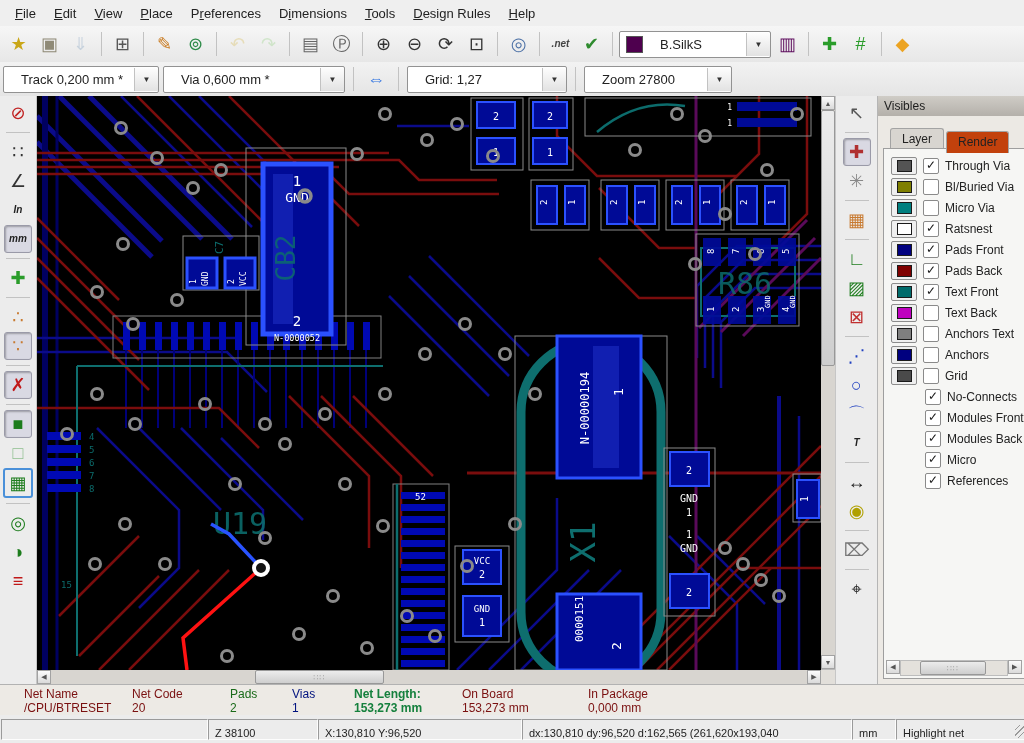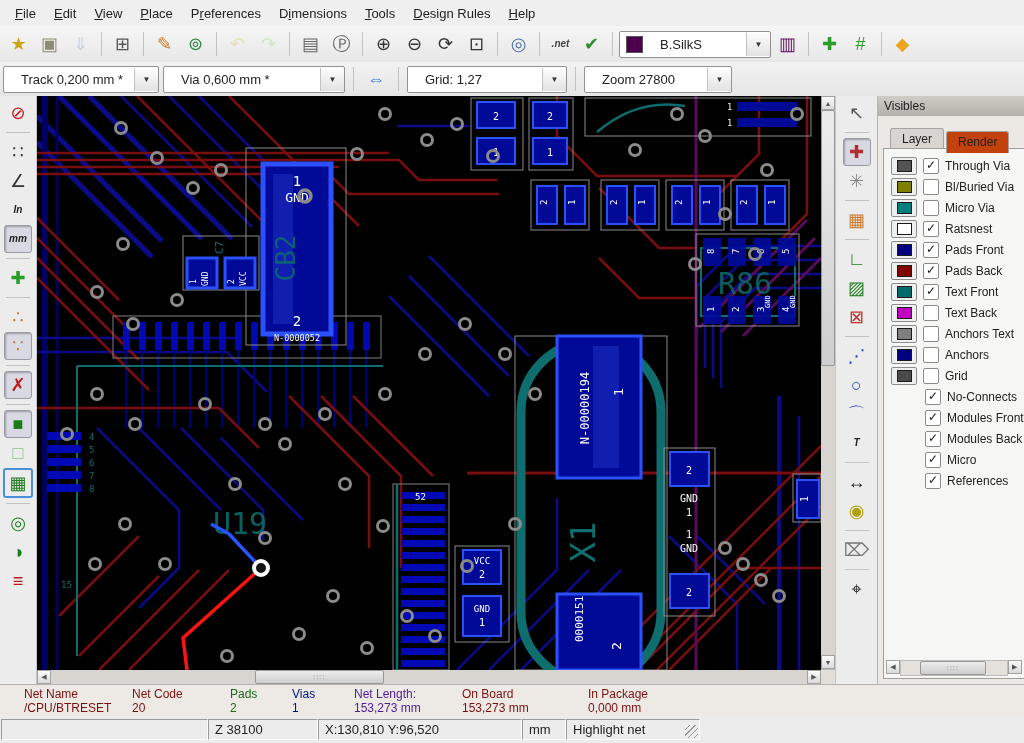--- a/index.html
+++ b/index.html
@@ -80,21 +80,21 @@
   #panel-hscroll{height:16px;margin:2px;display:flex;flex:none;}
   #panel-hscroll .track{flex:1;position:relative;background:#e4e1dc;border:1px solid #bdbdbd;}
   #panel-hscroll .sb-thumb{position:absolute;top:0;bottom:0;left:18%;width:62%;}
   
   #status1{position:absolute;top:684px;left:0;right:0;height:31px;background:#edeae5;
            border-top:1px solid #b2b2b2;display:flex;padding-left:24px;}
   .scol{display:flex;flex-direction:column;justify-content:center;font-size:12px;line-height:14px;}
   #status2{position:absolute;top:715px;left:0;right:0;height:28px;background:#ececec;
            display:flex;align-items:center;padding:0 1px;}
   .s2cell{border:1px solid;border-color:#9a9a9a #fdfdfd #fdfdfd #9a9a9a;height:21px;margin:0 0;
-          padding:0 6px;font-size:13px;display:flex;align-items:center;overflow:hidden;
+          padding:0 6px;font-size:11px;display:flex;align-items:flex-end;overflow:hidden;
           white-space:nowrap;flex:none;position:relative;box-sizing:border-box;}
   .grip{position:absolute;right:1px;bottom:1px;width:13px;height:13px;
         background:repeating-linear-gradient(135deg,transparent 0 3px,#9a9a9a 3px 4px);}
 </style>
 </head>
 <body>
 
 <div id="window">
   <div id="menubar">
       <span class="menu-item"><span class="mi-pre"></span><span class="mi-u">F</span><span class="mi-post">ile</span></span>
@@ -818,21 +818,21 @@
         <div>20</div>
       </div>
       <div class="scol" style="width: 62px; color: rgb(26, 107, 26);">
         <div>Pads</div>
         <div>2</div>
       </div>
       <div class="scol" style="width: 62px; color: rgb(0, 18, 127);">
         <div>Vias</div>
         <div>1</div>
       </div>
-      <div class="scol" style="width: 108px; color: #4c1d95;">
+      <div class="scol" style="width: 108px; color: #15803d; font-weight: bold;">
         <div>Net Length:</div>
         <div>153,273 mm</div>
       </div>
       <div class="scol" style="width: 126px; color: rgb(122, 16, 16);">
         <div>On Board</div>
         <div>153,273 mm</div>
       </div>
       <div class="scol" style="width: 160px; color: rgb(122, 16, 16);">
         <div>In Package</div>
         <div>0,000 mm</div>
@@ -841,20 +841,23 @@
   <div id="status2">
       <div class="s2cell" style="width: 207px;">
         <span></span>
       </div>
       <div class="s2cell" style="width: 110px;">
         <span>Z 38100</span>
       </div>
       <div class="s2cell" style="width: 204px;">
         <span>X:130,810 Y:96,520</span>
       </div>
+      <div class="s2cell" style="width: 330px;">
+        <span>dx:130,810 dy:96,520 d:162,565 (261,620x193,040</span>
+      </div>
       <div class="s2cell" style="width: 44px;">
         <span>mm</span>
       </div>
       <div class="s2cell" style="width: 134px;">
         <span>Highlight net</span>
         <div class="grip"></div>
       </div>
     </div>
 </div>
 

